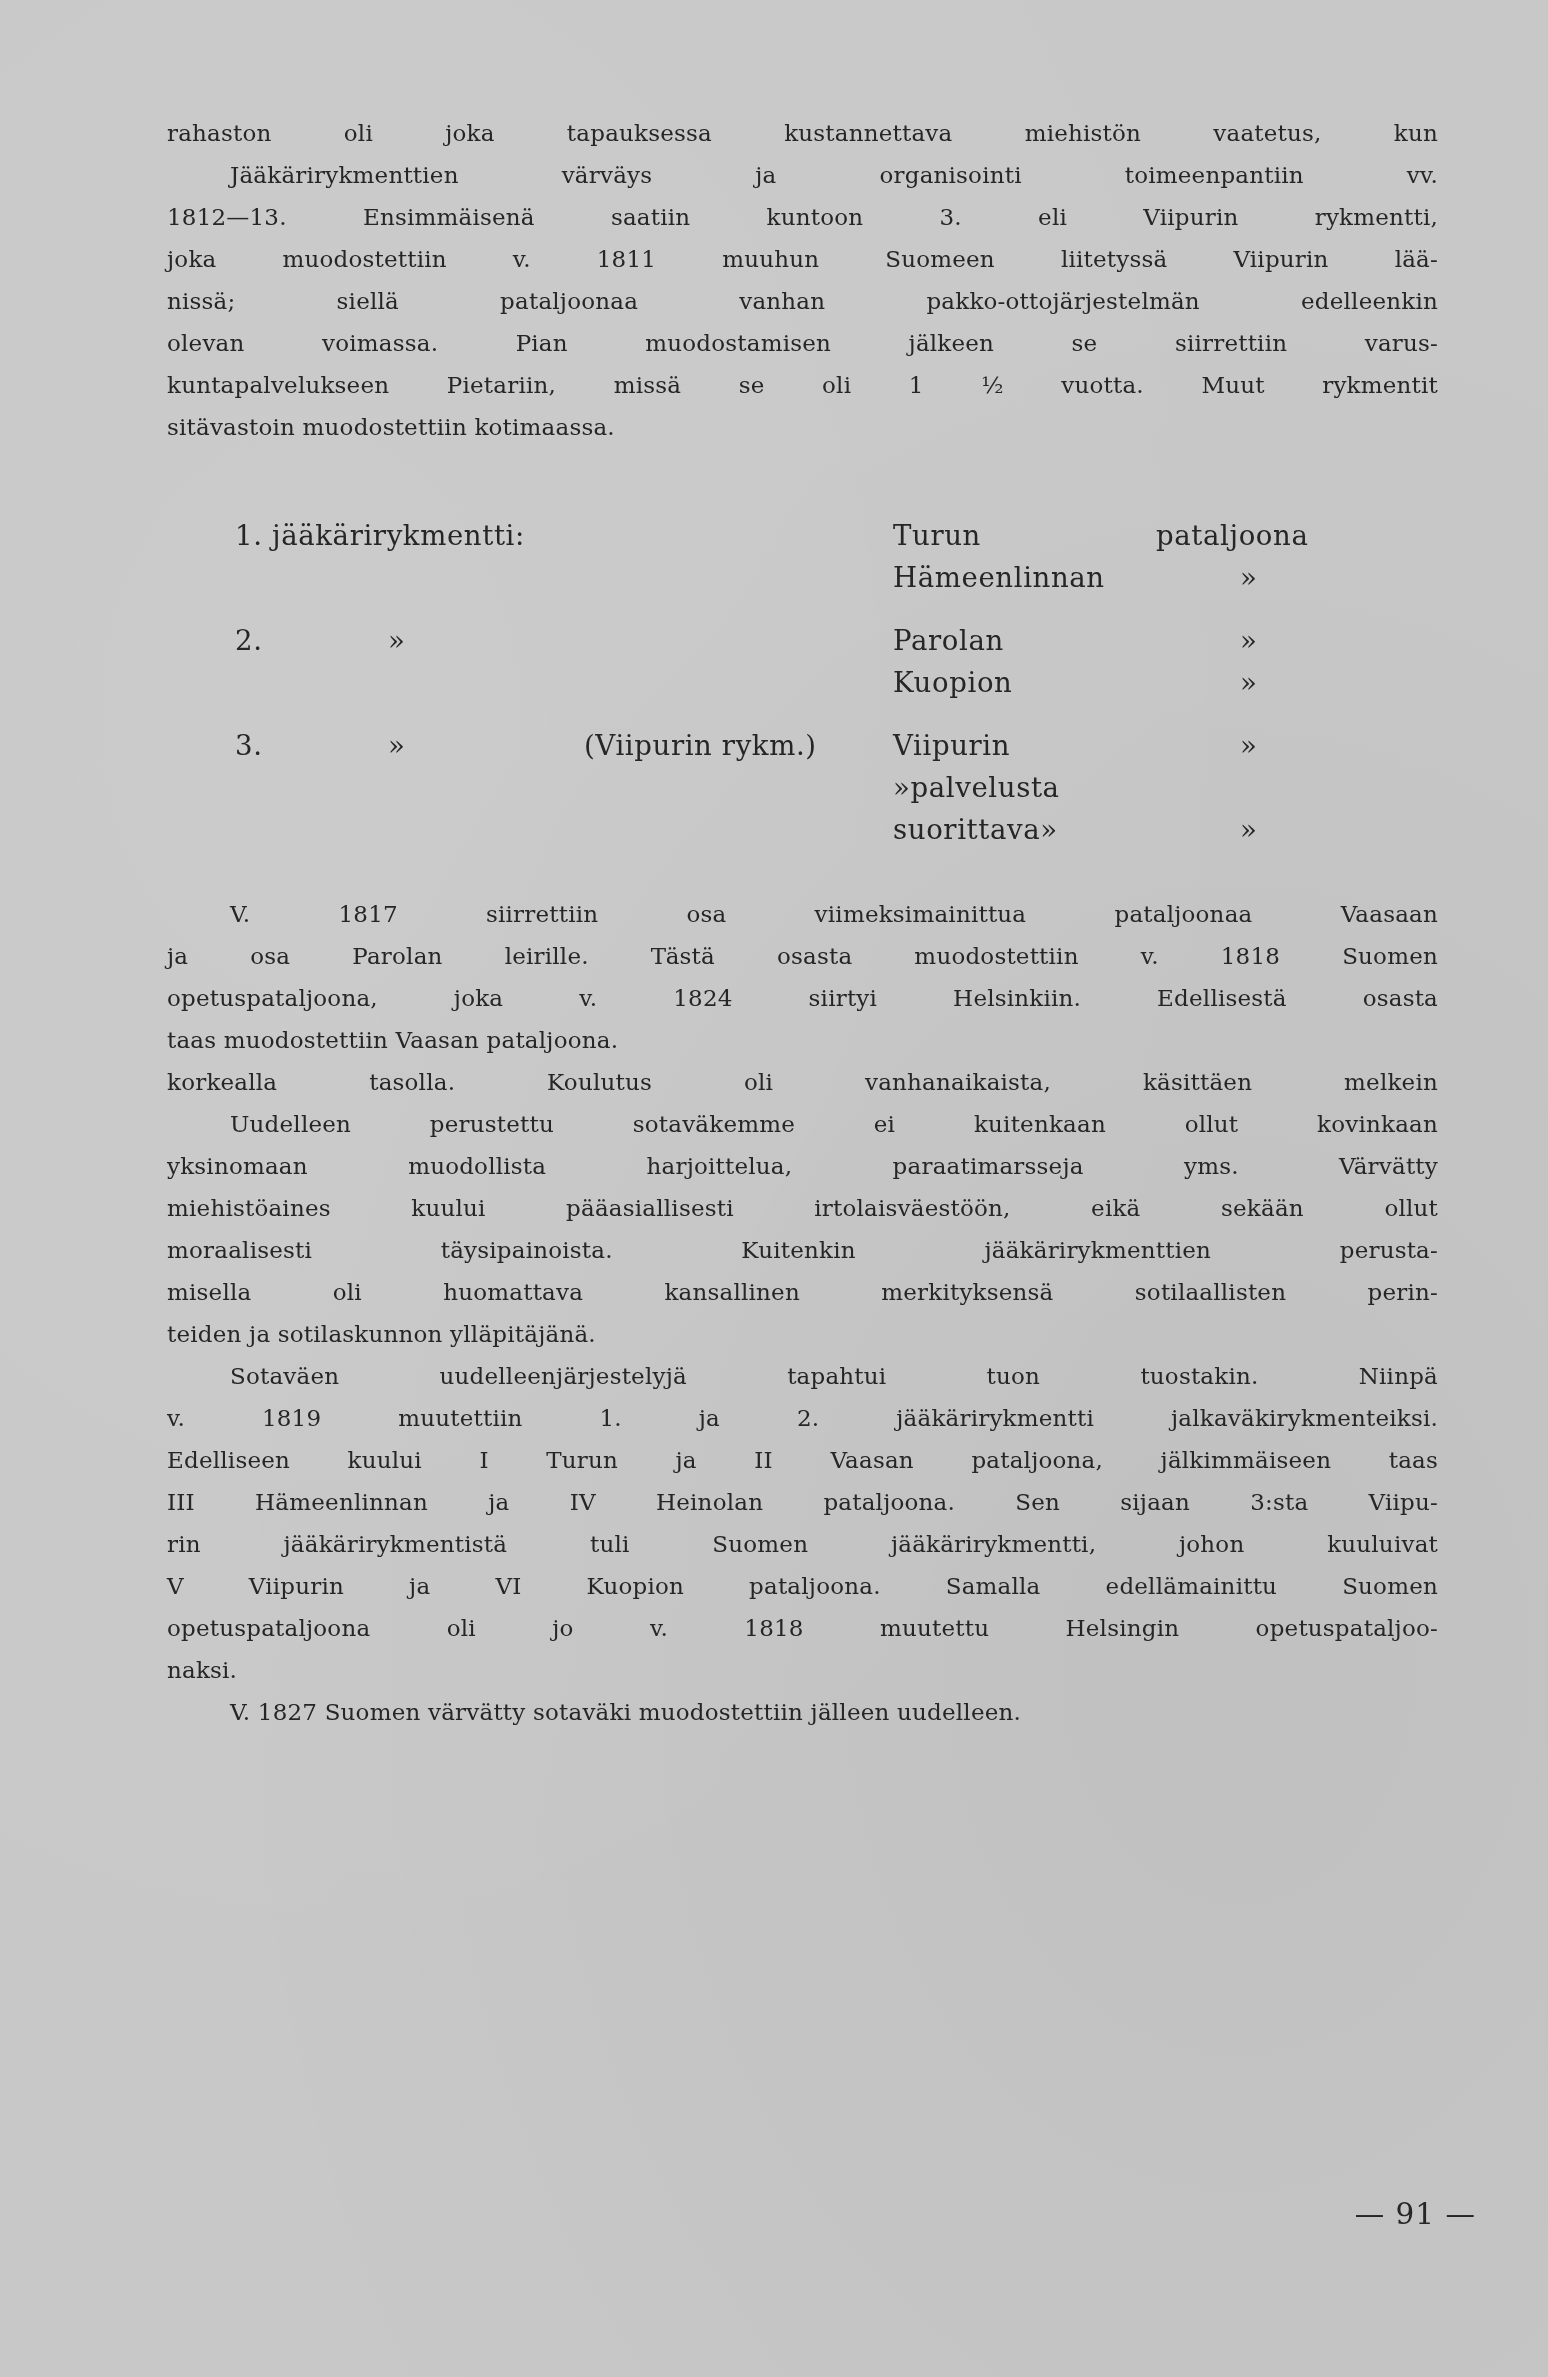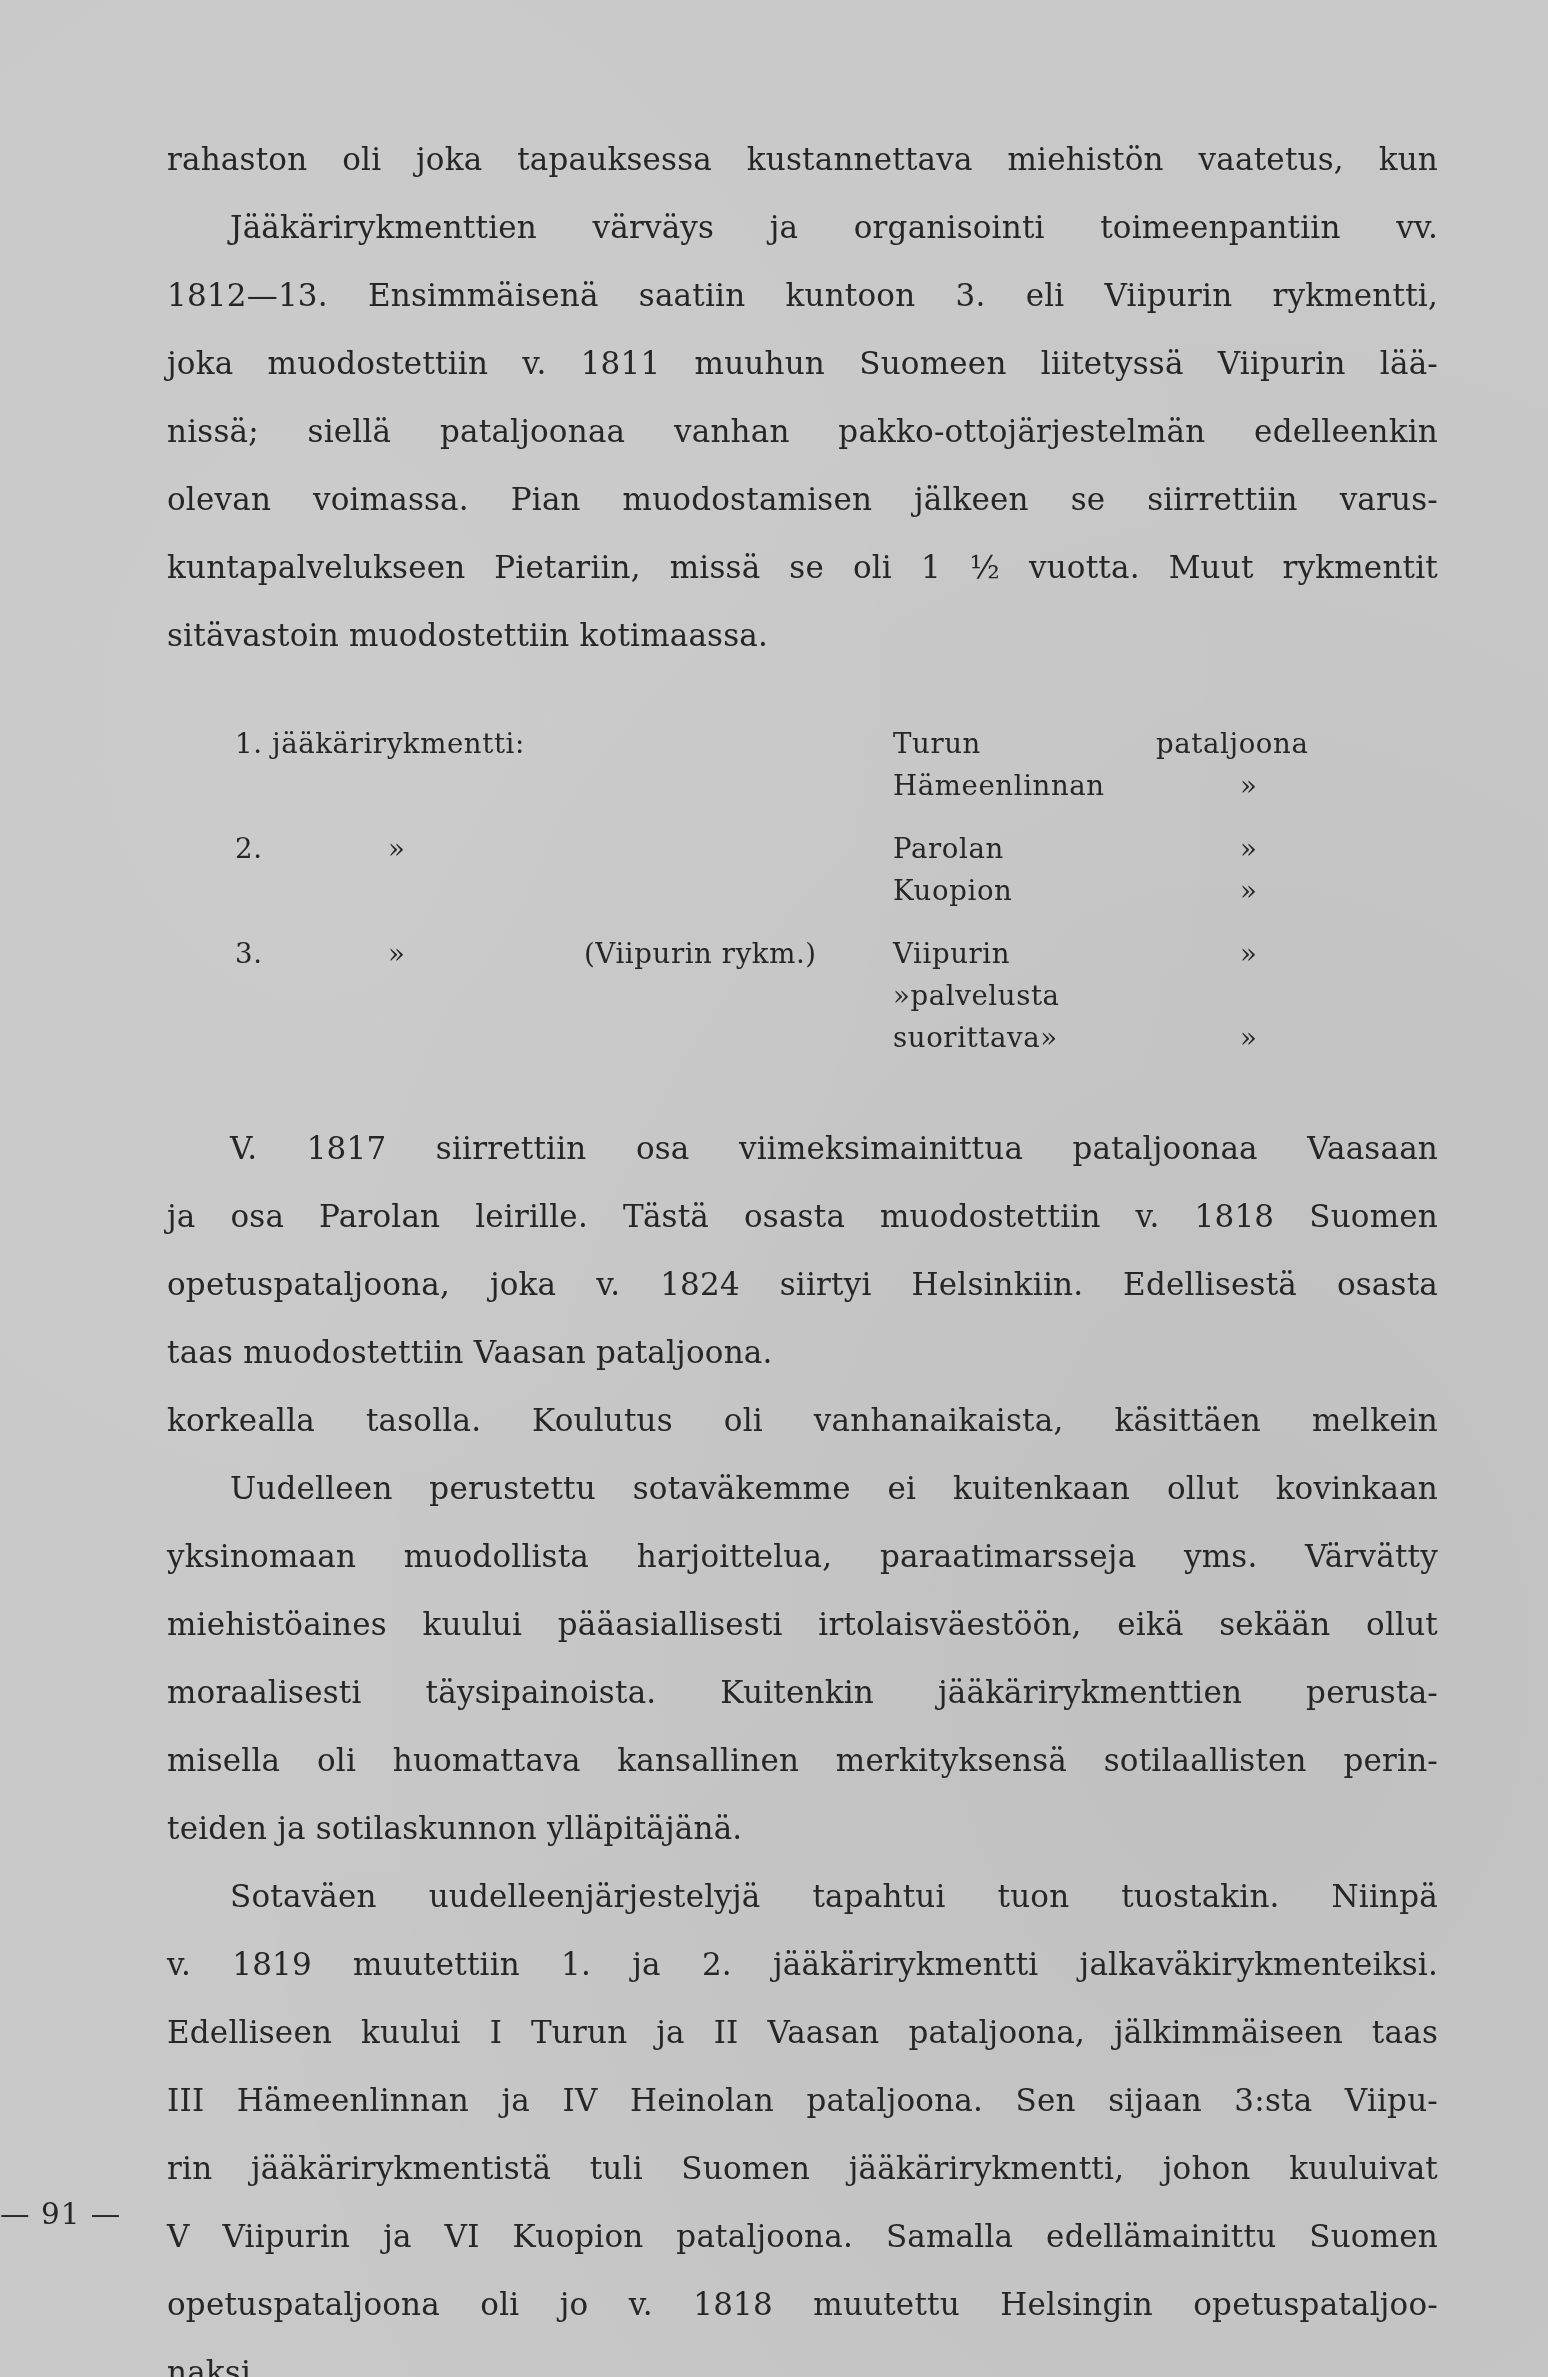--- a/index.html
+++ b/index.html
@@ -16,28 +16,27 @@
       font-family: "DejaVu Serif", "Liberation Serif", serif;
     }
     .page {
       position: absolute;
       left: 167px;
       top: 112px;
       width: 1271px;
     }
     .line {
       display: block;
-      font-size: 31px;
+      font-size: 23px;
       line-height: 42px;
       height: 42px;
       white-space: nowrap;
       letter-spacing: 0.2px;
       text-align: justify;
       text-align-last: justify;
-      margin-top: 26px;
     }
     .line.last { text-align-last: left; }
     .line.indent { padding-left: 63px; }
     .para { margin: 0; }
     .gap-sm { height: 21px; }
     .gap-md { height: 46px; }
 
     .list {
       position: relative;
       font-size: 27.6px;
@@ -52,23 +51,24 @@
     .c-note { position: absolute; left: 417px; }
     .c-place { position: absolute; left: 726px; }
     .c-type { position: absolute; left: 989px; }
     .c-ditto2 { position: absolute; left: 1073px; }
 
     .folio {
       position: absolute;
       top: 2197px;
       left: 0;
       width: 1460px;
-      text-align: left;
+      text-align: right;
       font-size: 29.5px;
       letter-spacing: 1px;
+      padding-left: 16px;
     }
   </style>
 </head>
 <body>
 
 <div class="page">
 
   <div class="para">
     <span class="line">rahaston oli joka tapauksessa kustannettava miehistön vaatetus, kun</span>
   </div>

